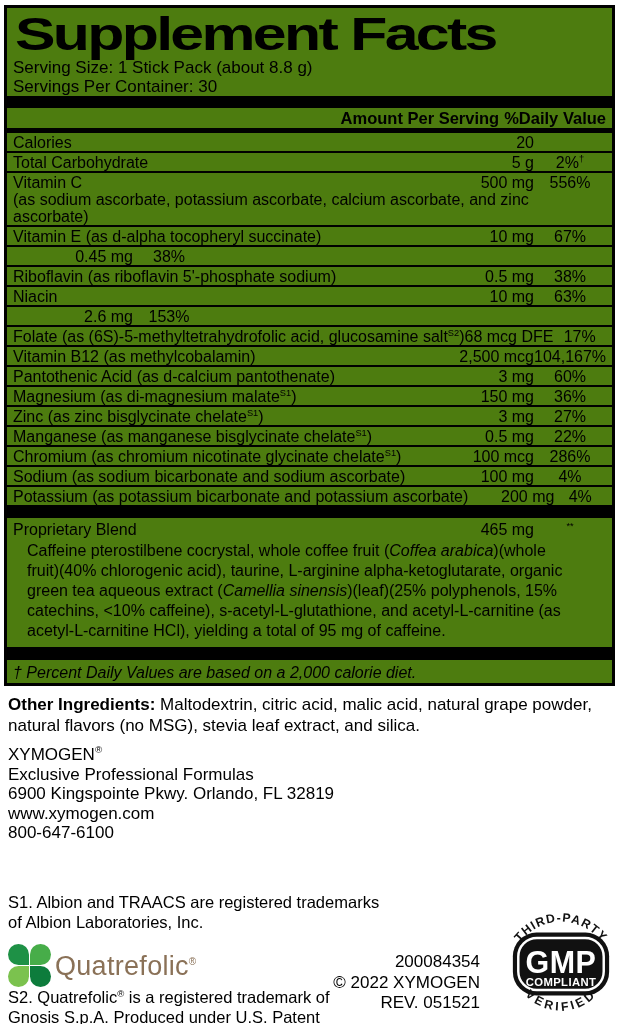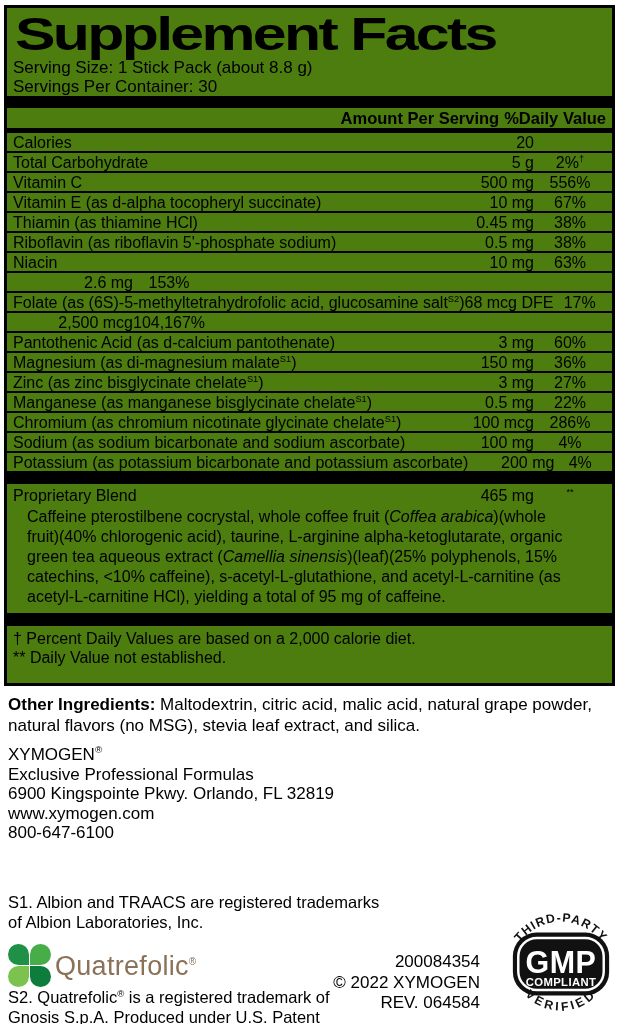--- a/index.html
+++ b/index.html
@@ -26,21 +26,21 @@
          padding:2px 6px 1px 6px;line-height:17px;margin-left:18px;}
   .frow{border-bottom:2px solid #000;font-size:16px;line-height:17px;padding:1px 6px 0 6px;}
   .frow:last-child{border-bottom:none;}
   .frow-main{display:flex;}
   .fname{flex:1;white-space:nowrap;}
   .famt{width:120px;text-align:right;white-space:nowrap;}
   .fdv{width:72px;text-align:center;white-space:nowrap;}
   .frow-sub{line-height:17px;}
   .blend-row{display:flex;font-size:16px;line-height:18px;padding:3px 6px 0 6px;}
   .blend-desc{font-size:16px;line-height:20px;padding:2px 38px 6px 20px;}
-  .footnotes{font-size:16px;line-height:19px;padding:3px 6px 4px 6px;}
+  .footnotes{font-size:16px;line-height:19px;padding:3px 6px 4px 6px;font-style:italic;}
 
   .other-ing{position:absolute;left:8px;top:694px;width:602px;font-size:17px;line-height:21px;}
   .company{position:absolute;left:8px;top:745px;font-size:17px;line-height:19.5px;}
   .s1-note{position:absolute;left:8px;top:893px;width:382px;font-size:16.5px;line-height:19.5px;}
 
   .quatre{position:absolute;left:8px;top:944px;display:flex;align-items:center;gap:3px;}
   .clover{width:44px;height:44px;display:grid;grid-template-columns:21px 21px;
           grid-template-rows:21px 21px;gap:1px;}
   .leaf{width:21px;height:21px;}
   .leaf-tl{border-radius:50% 50% 0 50%;background:#1e9146;}
@@ -83,31 +83,31 @@
           <span class="famt">5 g</span>
           <span class="fdv">2%<sup>†</sup></span>
         </div>
       </div>
       <div class="frow">
         <div class="frow-main">
           <span class="fname">Vitamin C</span>
           <span class="famt">500 mg</span>
           <span class="fdv">556%</span>
         </div>
+        <div class="frow-sub">(as sodium ascorbate, potassium ascorbate, calcium ascorbate, and zinc ascorbate)</div>
       </div>
       <div class="frow">
         <div class="frow-main">
           <span class="fname">Vitamin E (as d-alpha tocopheryl succinate)</span>
           <span class="famt">10 mg</span>
           <span class="fdv">67%</span>
         </div>
       </div>
       <div class="frow">
         <div class="frow-main">
-          <span class="fname">Thiamin (as thiamine HCl)</span>
           <span class="famt">0.45 mg</span>
           <span class="fdv">38%</span>
         </div>
       </div>
       <div class="frow">
         <div class="frow-main">
           <span class="fname">Riboflavin (as riboflavin 5'-phosphate sodium)</span>
           <span class="famt">0.5 mg</span>
           <span class="fdv">38%</span>
         </div>
@@ -127,20 +127,21 @@
       </div>
       <div class="frow">
         <div class="frow-main">
           <span class="fname">Folate (as (6S)-5-methyltetrahydrofolic acid, glucosamine salt<sup>S2</sup>)</span>
           <span class="famt">68 mcg DFE</span>
           <span class="fdv">17%</span>
         </div>
       </div>
       <div class="frow">
         <div class="frow-main">
+          <span class="fname">Vitamin B12 (as methylcobalamin)</span>
           <span class="famt">2,500 mcg</span>
           <span class="fdv">104,167%</span>
         </div>
       </div>
       <div class="frow">
         <div class="frow-main">
           <span class="fname">Pantothenic Acid (as d-calcium pantothenate)</span>
           <span class="famt">3 mg</span>
           <span class="fdv">60%</span>
         </div>
@@ -224,21 +225,21 @@
     <div class="leaf leaf-br"></div>
   </div>
   <div class="wordmark"><span>Quatrefolic</span><sup>®</sup></div>
 </div>
 
 <div class="s2-note"><span>S2. Quatrefolic</span><sup>®</sup><span> is a registered trademark of Gnosis S.p.A. Produced under U.S. Patent 7,947,662.</span></div>
 
 <div class="footer-meta">
   <div>200084354</div>
   <div>© 2022 XYMOGEN</div>
-  <div>REV. 064584</div>
+  <div>REV. 051521</div>
 </div>
 
 <div class="gmp">
   <svg viewBox="0 0 112 108" width="110" height="108" font-family="Liberation Sans, DejaVu Sans, sans-serif">
     <defs>
       <path id="arcTop" d="M 8 42 A 52 52 0 0 1 104 42"></path>
       <path id="arcBot" d="M 13 76 A 50 50 0 0 0 99 76"></path>
     </defs>
     <rect x="7" y="21" width="98" height="64" rx="24" fill="#111"></rect>
     <rect x="12.5" y="26.5" width="87" height="53" rx="19" fill="none" stroke="#fff" stroke-width="2.5"></rect>

